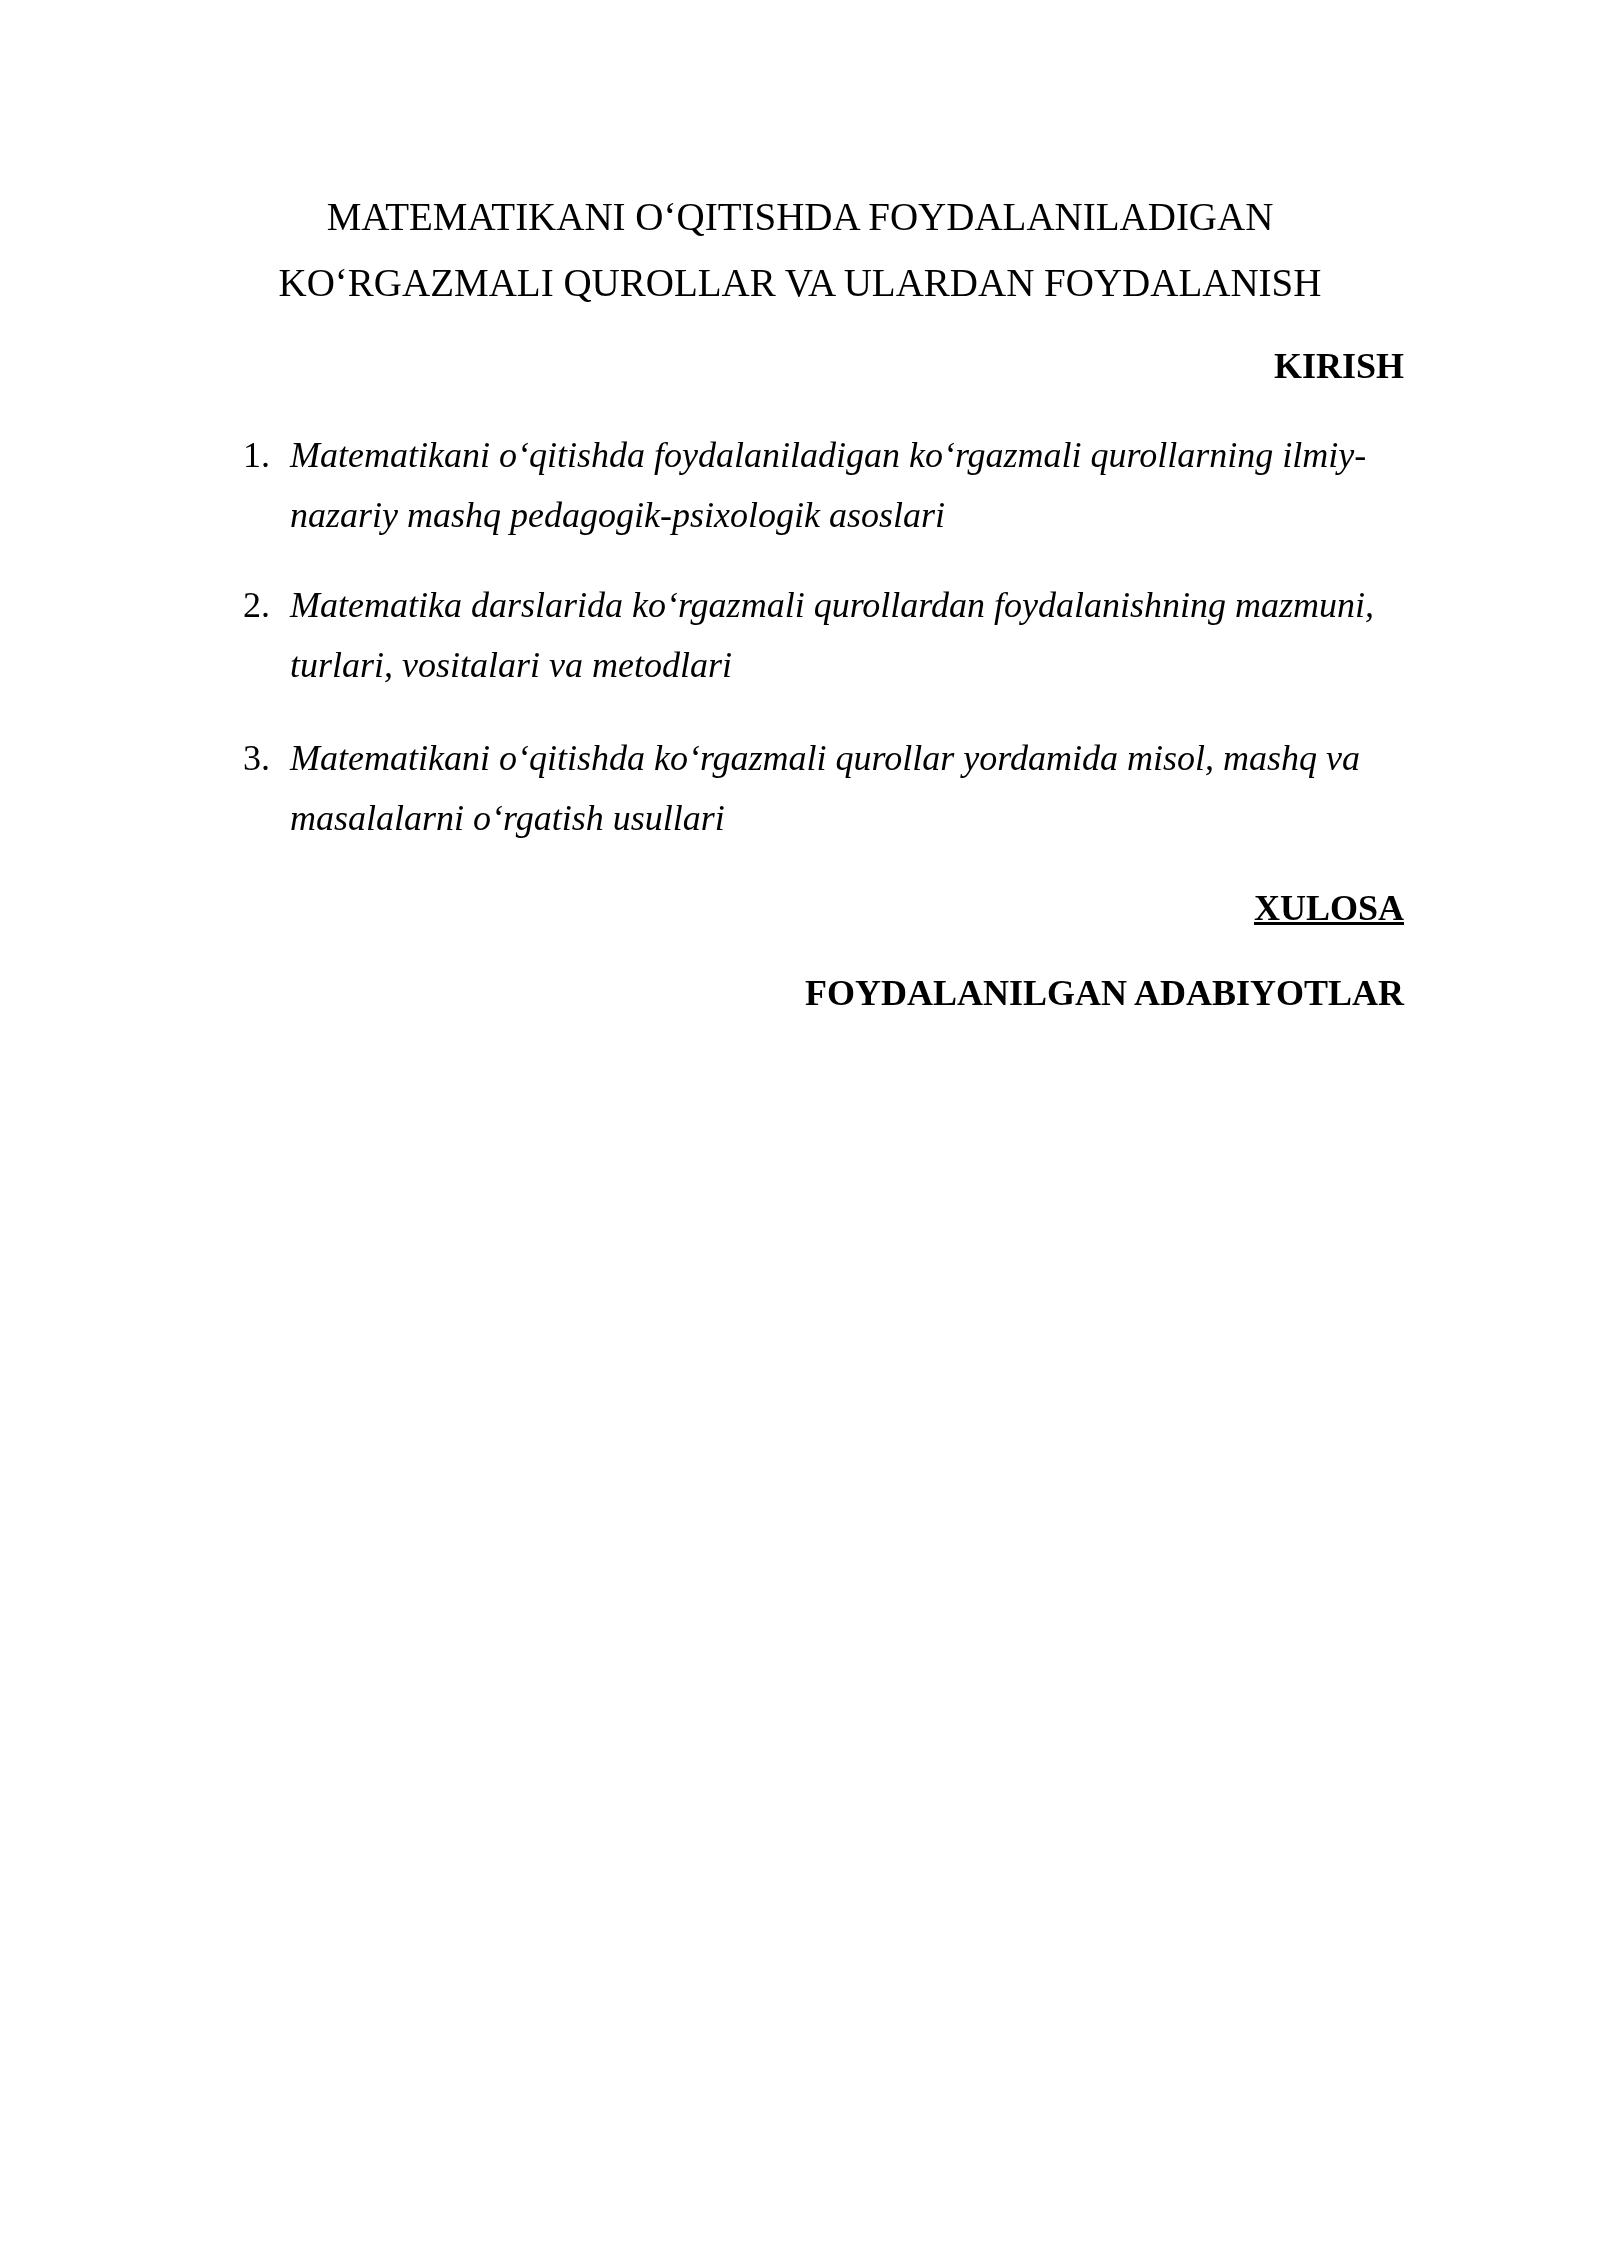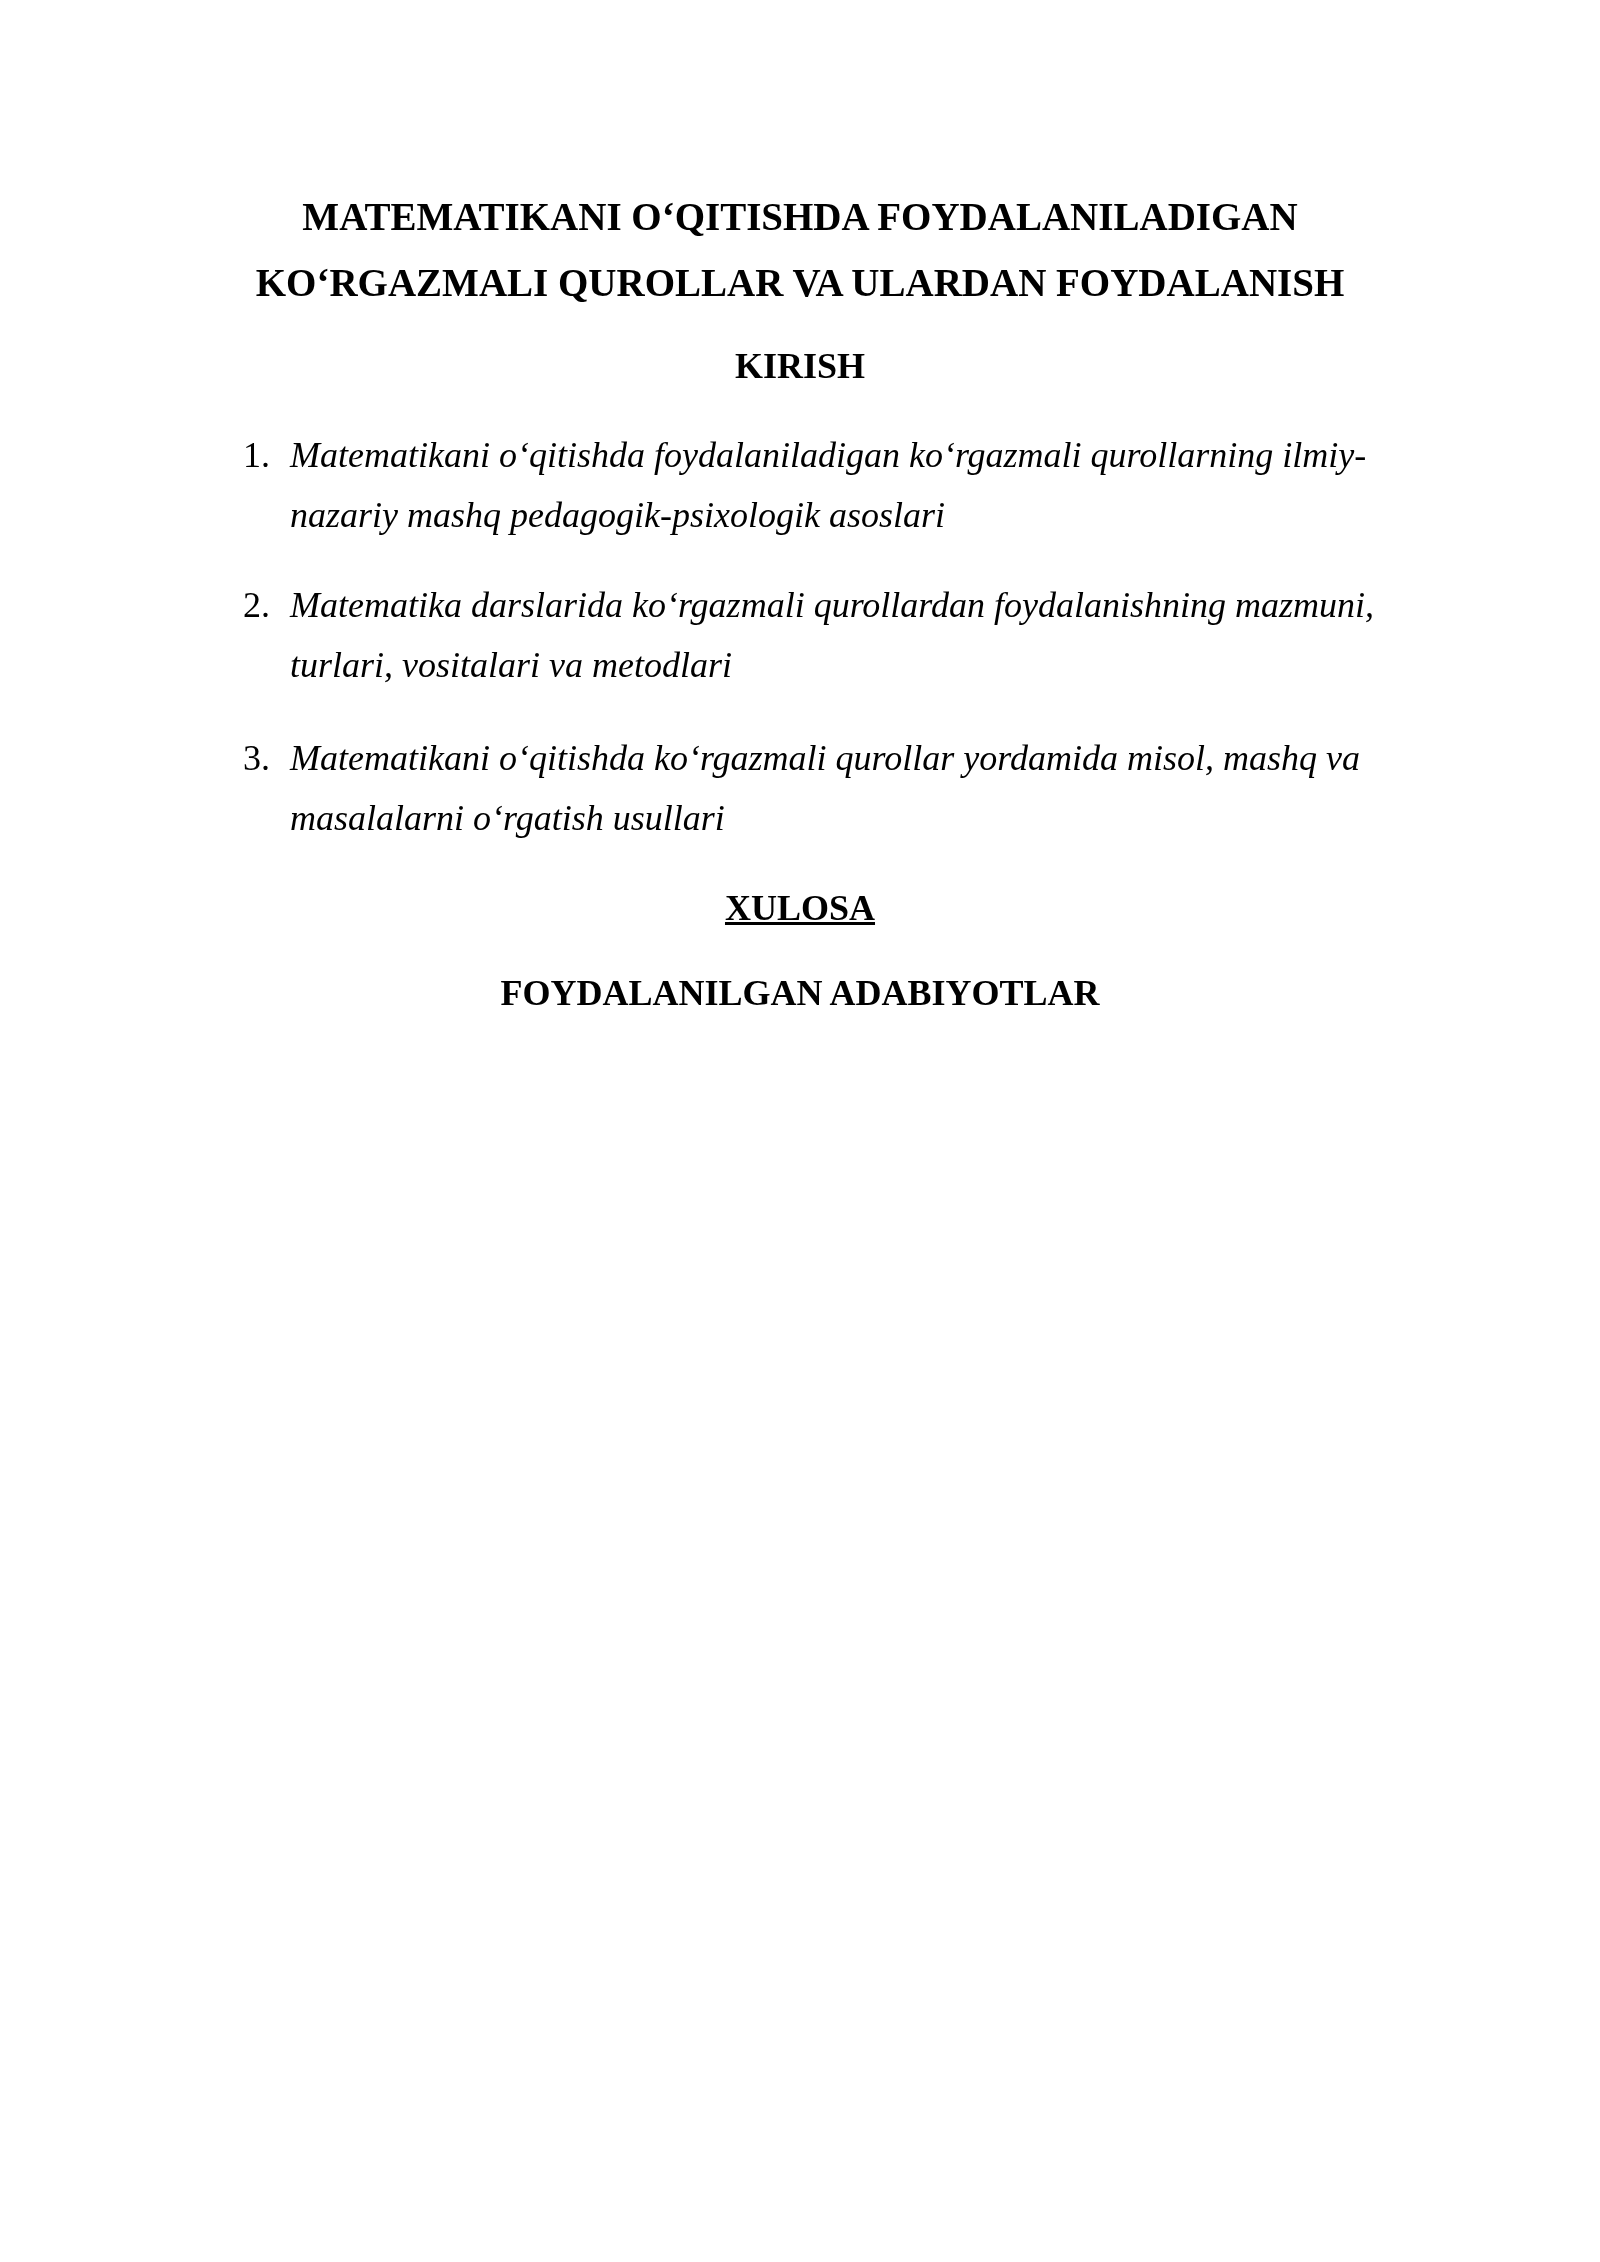--- a/index.html
+++ b/index.html
@@ -23,28 +23,28 @@
   .content {
     position: absolute;
     left: 196px;
     top: 0;
     width: 1208px;
   }
   .doc-title {
     margin-top: 184px;
     font-size: 39px;
     line-height: 66px;
-    font-weight: bold;
+    font-weight: normal;
     text-align: center;
   }
   .heading {
     font-size: 36px;
     line-height: 60px;
     font-weight: bold;
-    text-align: center;
+    text-align: right;
   }
   .heading-kirish { margin-top: 20px; }
   .heading-xulosa { margin-top: 30px; text-decoration: underline; }
   .heading-adabiyotlar { margin-top: 25px; }
   .list-item {
     display: flex;
     align-items: flex-start;
     padding-left: 47px;
     font-size: 36px;
     line-height: 60px;

